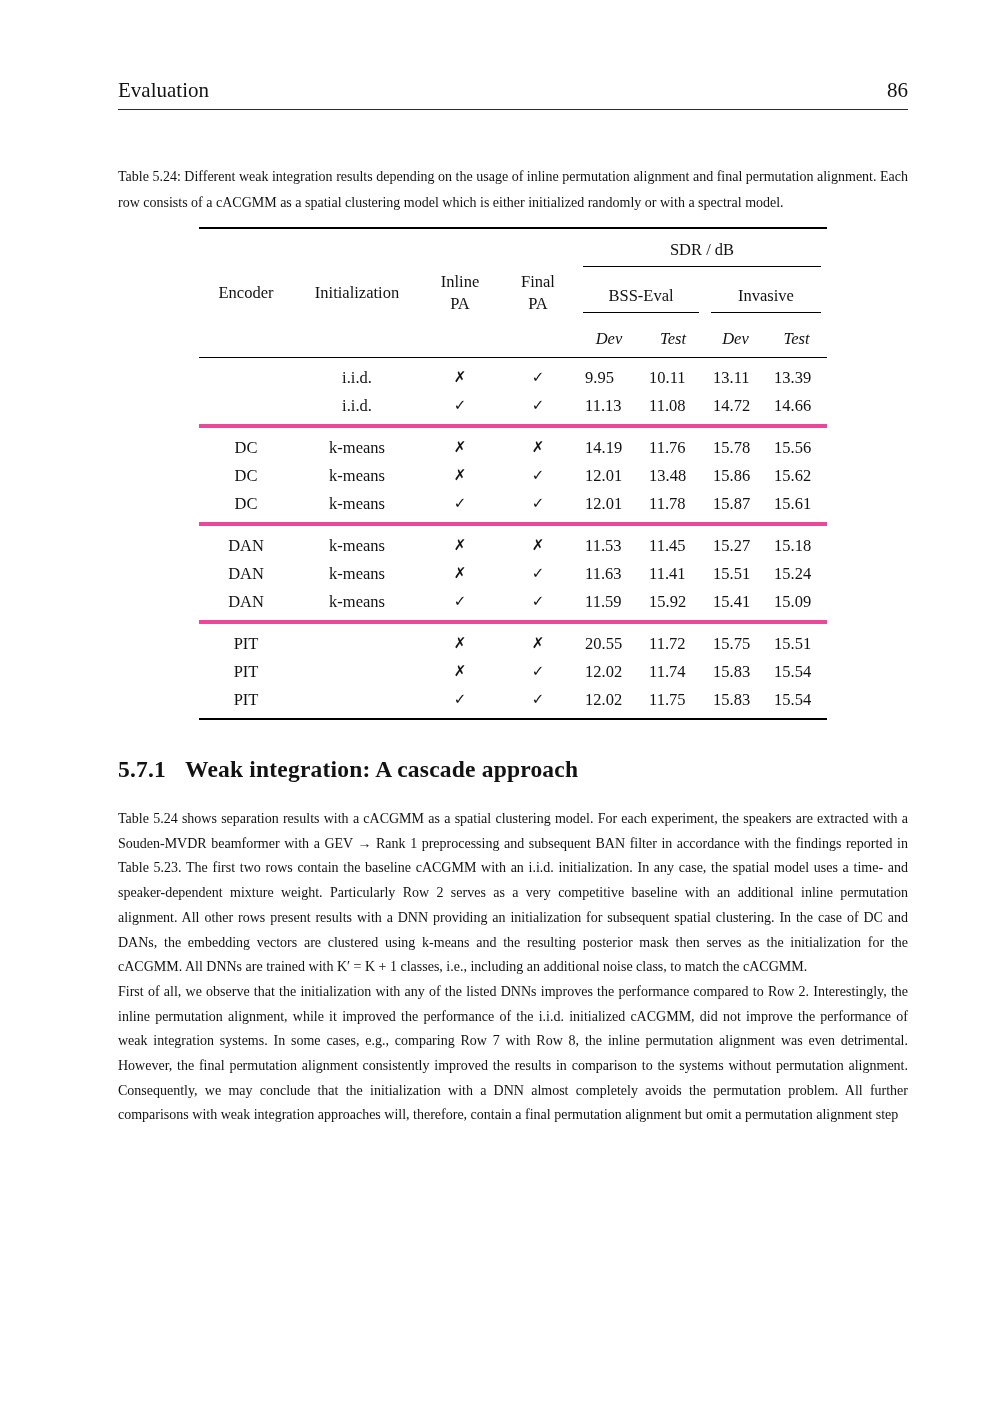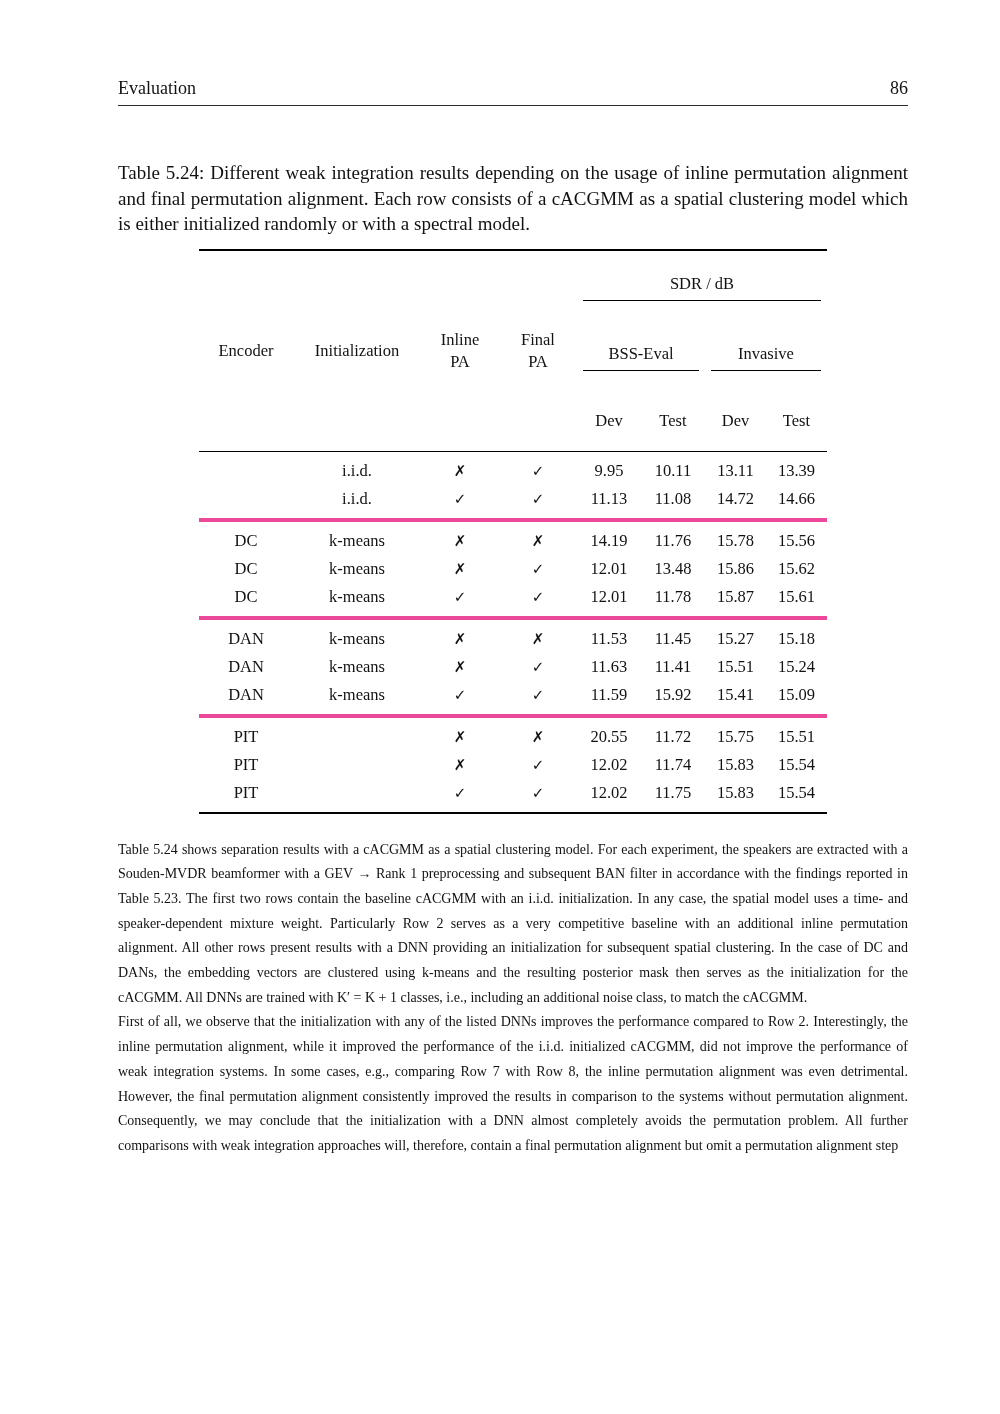--- a/index.html
+++ b/index.html
@@ -4,44 +4,44 @@
 <style>
   html,body{margin:0;padding:0;background:#e8e8e8;}
   .page{
     width:1000px;height:1414px;margin:0 auto;background:#ffffff;
     font-family:"Liberation Serif", serif;color:#121212;
     box-sizing:border-box;padding:78px 92px 0 118px;position:relative;
   }
   
   .running-header{
     display:flex;justify-content:space-between;align-items:baseline;
-    font-size:18px;border-bottom:1px solid #2b2b2b;padding-bottom:6px;gap:40px;
+    font-size:21px;border-bottom:1px solid #2b2b2b;padding-bottom:6px;gap:40px;
   }
   
   .caption{
-    margin:54px 0 0 0;font-size:19px;line-height:25.5px;text-align:justify;
+    margin:54px 0 0 0;font-size:14px;line-height:25.5px;text-align:justify;
   }
   
   table.results{
     margin:12px auto 0 auto;border-collapse:collapse;
     border-top:2px solid #000;border-bottom:2px solid #000;
     font-size:16.5px;
   }
   table.results thead{border-bottom:1px solid #000;}
   table.results tbody + tbody{border-top:4px solid #ec4899;}
-  table.results th{font-weight:normal;padding:20px 6px;}
+  table.results th{font-weight:normal;padding:8px 6px;}
   table.results td{padding:4px 8px;line-height:19px;}
   table.results tbody tr:first-child td{padding-top:9px;}
   table.results tbody tr:last-child td{padding-bottom:9px;}
   .ctr{text-align:center;}
-  .num{text-align:center;}
+  .num{text-align:left;}
   th.vmid{vertical-align:middle;line-height:22px;}
   .cmid{border-bottom:1px solid #000;padding:3px 10px 6px 10px;text-align:center;}
   .subhead th{padding-top:4px;}
-  .devtest th{padding:5px 6px 6px 6px;}
+  .devtest th{padding:5px 6px 6px 6px;font-style:italic;}
   td.mark,th.mark{font-family:"DejaVu Sans",sans-serif;}
   .mark-glyph{font-family:"DejaVu Sans",sans-serif;font-size:15px;}
   
   .section-heading{
     margin:36px 0 0 0;font-size:23.5px;font-weight:bold;letter-spacing:.2px;
   }
   .section-heading .sec-num{margin-right:19px;}
   
   .bodytext{margin-top:24px;}
   .bodytext p{
@@ -216,19 +216,22 @@
           <td class="ctr mark"><span class="mark-glyph">✓</span></td>
           <td class="ctr mark"><span class="mark-glyph">✓</span></td>
           <td class="num">12.02</td>
           <td class="num">11.75</td>
           <td class="num">15.83</td>
           <td class="num">15.54</td>
         </tr>
       </tbody>
     </table>
 
+  <h2 class="section-heading">
+    <span class="sec-num">5.7.1</span><span>Weak integration: A cascade approach</span>
+  </h2>
 
   <div class="bodytext" id="paragraphs">
       <p>Table 5.24 shows separation results with a cACGMM as a spatial clustering model. For each experiment, the speakers are extracted with a Souden-MVDR beamformer with a GEV → Rank 1 preprocessing and subsequent BAN filter in accordance with the findings reported in Table 5.23. The first two rows contain the baseline cACGMM with an i.i.d. initialization. In any case, the spatial model uses a time- and speaker-dependent mixture weight. Particularly Row 2 serves as a very competitive baseline with an additional inline permutation alignment. All other rows present results with a DNN providing an initialization for subsequent spatial clustering. In the case of DC and DANs, the embedding vectors are clustered using k-means and the resulting posterior mask then serves as the initialization for the cACGMM. All DNNs are trained with K′ = K + 1 classes, i.e., including an additional noise class, to match the cACGMM.</p>
       <p>First of all, we observe that the initialization with any of the listed DNNs improves the performance compared to Row 2. Interestingly, the inline permutation alignment, while it improved the performance of the i.i.d. initialized cACGMM, did not improve the performance of weak integration systems. In some cases, e.g., comparing Row 7 with Row 8, the inline permutation alignment was even detrimental. However, the final permutation alignment consistently improved the results in comparison to the systems without permutation alignment. Consequently, we may conclude that the initialization with a DNN almost completely avoids the permutation problem. All further comparisons with weak integration approaches will, therefore, contain a final permutation alignment but omit a permutation alignment step</p>
     </div>
 
 </div>
 
 </body></html>

